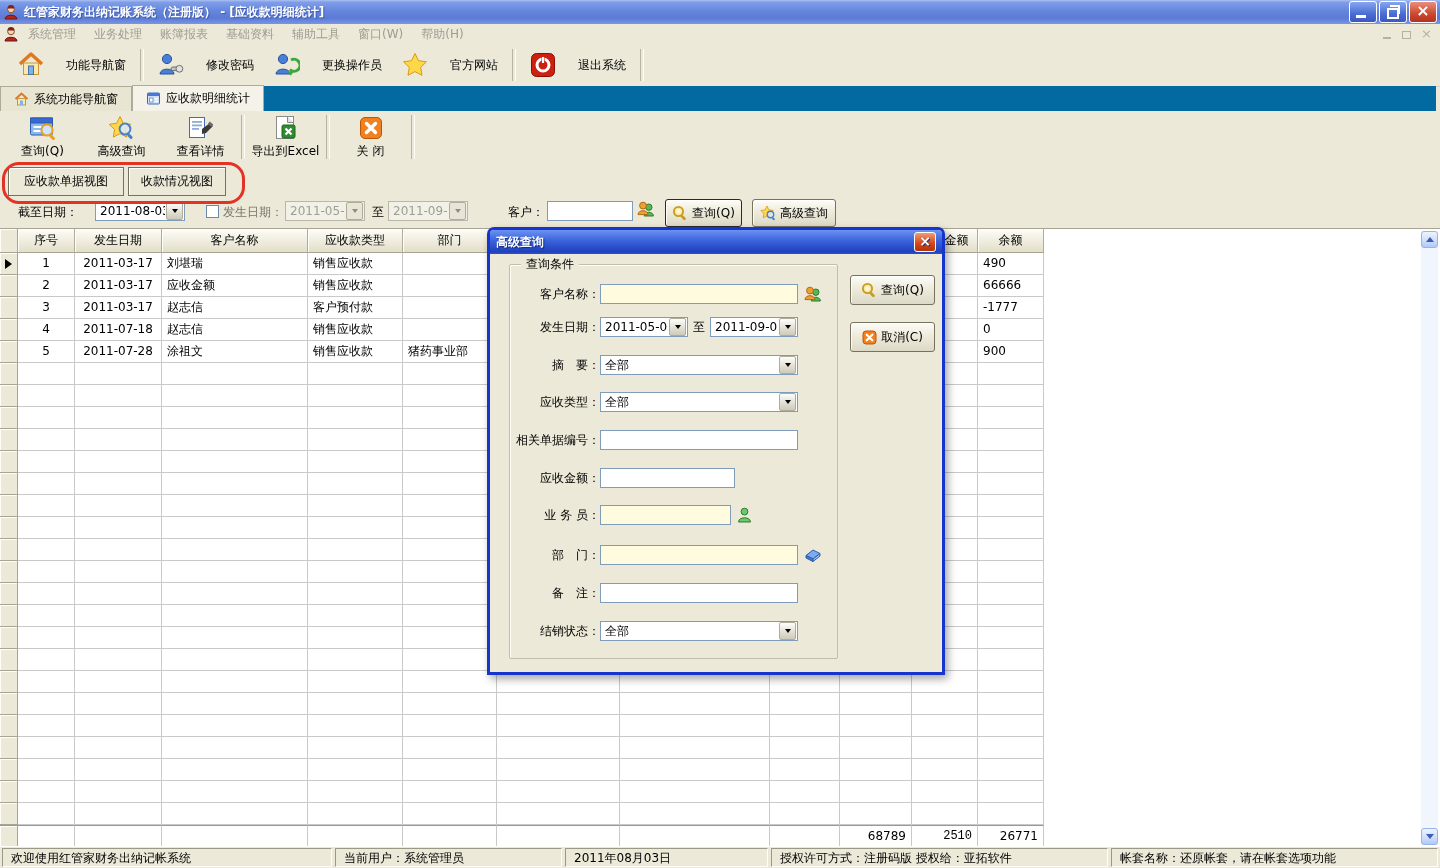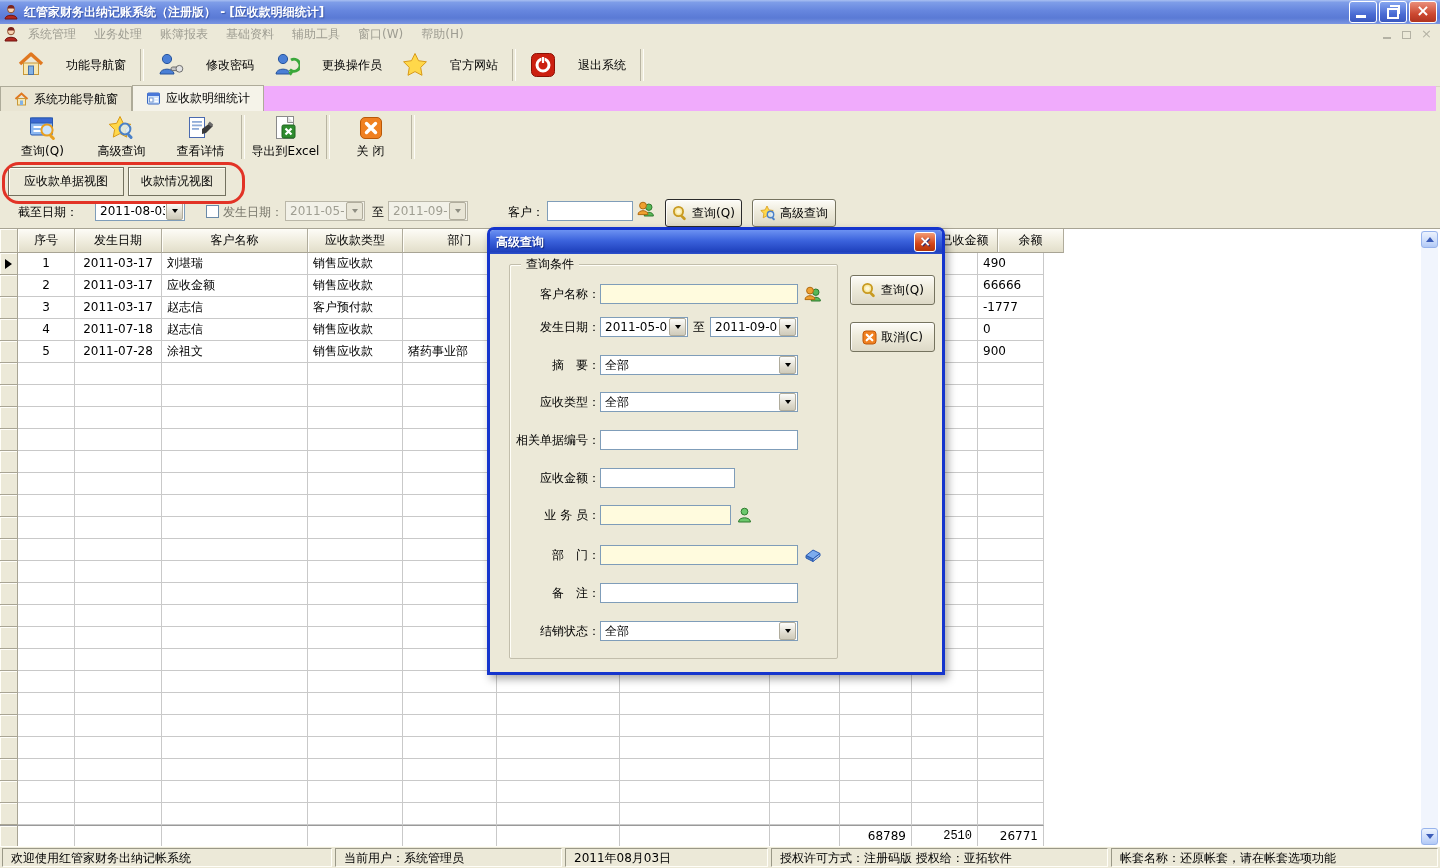--- a/index.html
+++ b/index.html
@@ -27,21 +27,21 @@
   .mdi-btn{width:15px;height:14px;position:relative;}
   .mdi-btn.min::after{content:"";position:absolute;left:2px;bottom:2px;width:8px;height:2px;background:#b4b2a4;}
   .mdi-btn.restore::after{content:"";position:absolute;left:2px;top:4px;width:7px;height:6px;border:1.5px solid #b4b2a4;}
   .mdi-btn.close::after{content:"×";position:absolute;inset:0;font-size:13px;line-height:13px;text-align:center;}
   
   .toolbar{top:44px;left:0;right:0;height:42px;background:#ece9d8;display:flex;align-items:center;padding-left:8px;
     border-bottom:1px solid #d8d4c2;}
   .tool-btn{display:flex;align-items:center;gap:22px;padding:3px 9px;border:1px solid transparent;border-radius:2px;white-space:nowrap;font-family:Liberation Mono, monospace;}
   .tool-sep{width:2px;height:32px;margin:0 4px;border-left:1px solid #b8b4a2;border-right:1px solid #fdfcf8;}
   
-  .tabbar{top:86px;left:0;right:4px;height:25px;display:flex;align-items:flex-end;background:#f0abfc;}
+  .tabbar{top:86px;left:0;right:4px;height:25px;display:flex;align-items:flex-end;background:#0369a1;}
   .tab{height:24px;display:flex;align-items:center;gap:5px;padding:0 13px;background:#e9e5d3;
     border:1px solid #aeab99;border-bottom:none;white-space:nowrap;}
   .tab.active{background:#f5f3e9;height:25px;}
   
   .subtoolbar{top:111px;left:0;right:0;height:52px;background:#ece9d8;display:flex;align-items:center;padding-left:3px;}
   .big-btn{width:79px;height:48px;display:flex;flex-direction:column;align-items:center;justify-content:center;gap:2px;white-space:nowrap;}
   .big-sep{width:2px;height:44px;margin:0 1px;border-left:1px solid #b8b4a2;border-right:1px solid #fdfcf8;}
   
   .viewrow{top:163px;left:0;right:0;height:34px;background:#ece9d8;}
   .view-btn{position:absolute;top:4px;height:27px;background:#ece9d8;border:1px solid #73715f;
@@ -356,21 +356,21 @@
   </div>
 </div>
 
 <div class="abs gridpanel">
   <div id="grid-header" class="grid-row hdr-row">
       <div class="grid-cell sel-cell" style="width: 18px;"></div>
       <div class="grid-cell hdr-cell" style="width: 57px;">序号</div>
       <div class="grid-cell hdr-cell" style="width: 87px;">发生日期</div>
       <div class="grid-cell hdr-cell" style="width: 146px;">客户名称</div>
       <div class="grid-cell hdr-cell" style="width: 95px;">应收款类型</div>
-      <div class="grid-cell hdr-cell" style="width: 114px;">部门</div>
+      <div class="grid-cell hdr-cell" style="width: 94px;">部门</div>
       <div class="grid-cell hdr-cell" style="width: 123px;"></div>
       <div class="grid-cell hdr-cell" style="width: 150px;"></div>
       <div class="grid-cell hdr-cell" style="width: 70px;"></div>
       <div class="grid-cell hdr-cell" style="width: 72px;"></div>
       <div class="grid-cell hdr-cell" style="width: 66px;">已收金额</div>
       <div class="grid-cell hdr-cell" style="width: 66px;">余额</div>
     </div>
   <div id="grid-body">
       <div class="grid-row">
         <div class="grid-cell sel-cell" style="width: 18px;">

